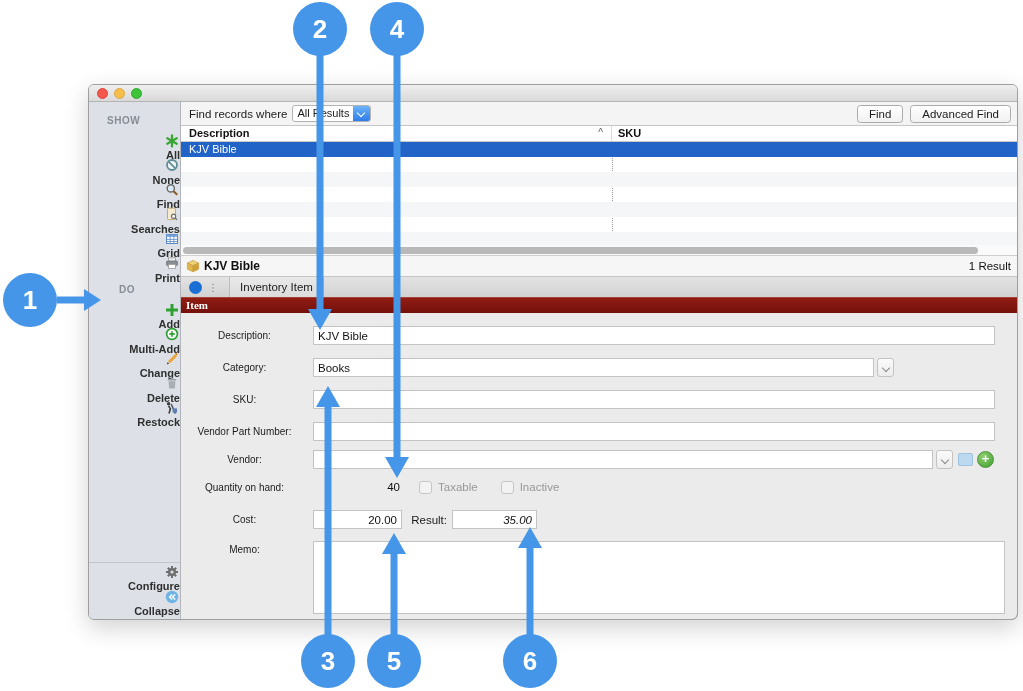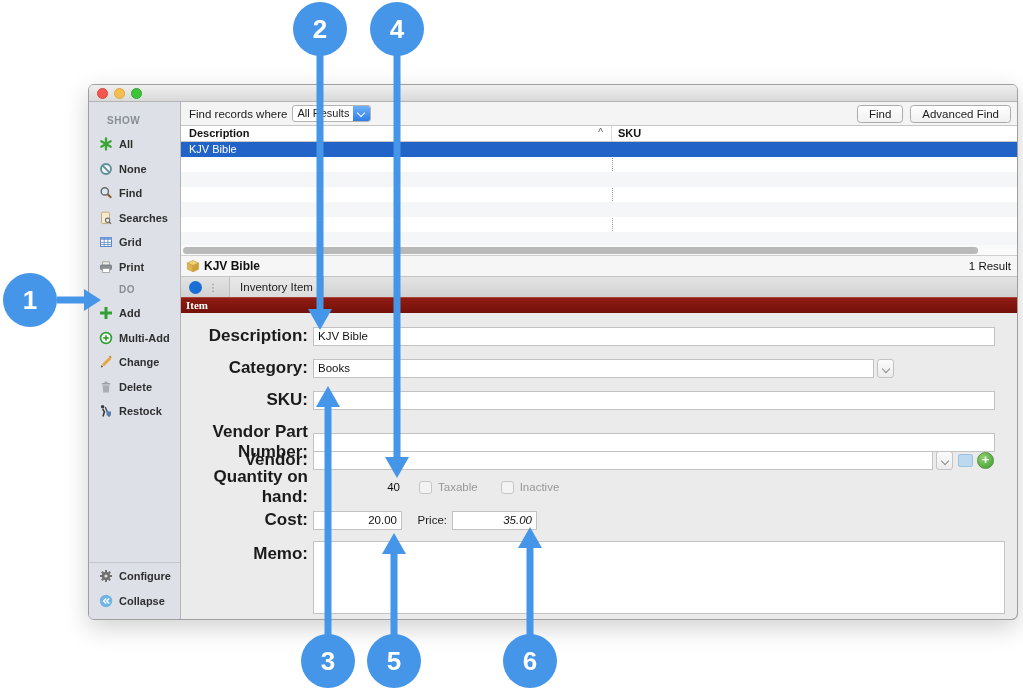--- a/index.html
+++ b/index.html
@@ -20,21 +20,21 @@
   .win-title { position:absolute; left:0; right:0; top:2px; text-align:center; font-size:12px; color:#3c3c3c; }
 
   .content-row { flex:1; display:flex; min-height:0; }
 
   
   .sidebar { width:92px; flex:0 0 92px; background:#dde1e7; border-right:1px solid #b2b6bc;
              display:flex; flex-direction:column; padding-top:8px; }
   .side-header { height:22px; line-height:22px; font-size:10px; font-weight:bold; color:#878d96;
                  letter-spacing:.5px; padding-left:18px; }
   .side-header.do { padding-left:30px; }
-  .side-item { height:24.5px; display:flex; align-items:center; padding-left:8px; cursor:default; }
+  .side-item { height:24.5px; display:flex; align-items:flex-end; padding-left:8px; cursor:default;flex-direction:column; }
   .side-item .ic { width:17px; height:14px; display:flex; align-items:center; justify-content:center; flex:0 0 17px; }
   .side-item .lbl { font-size:11px; font-weight:bold; color:#2e2e2e; margin-left:5px; white-space:nowrap; }
   .side-spacer { flex:1; }
   .side-footer { border-top:1px solid #c2c6cc; padding-bottom:6px; }
   .side-footer .side-item { height:25px; }
 
   
   .main { flex:1; display:flex; flex-direction:column; min-width:0; background:#0f172a; }
 
   .find-bar { height:24px; flex:0 0 24px; background:#f4f4f4; border-bottom:1px solid #c6c6c6;
@@ -81,21 +81,21 @@
   .tab { position:absolute; left:48px; top:0; height:20px; width:95px; background:linear-gradient(#e9e9e9,#dcdcdc);
          border-left:1px solid #bdbdbd; border-right:1px solid #bdbdbd; font-size:11.5px; color:#1c1c1c;
          text-align:center; line-height:20px; }
 
   .item-bar { height:16px; flex:0 0 16px; background:linear-gradient(#8f1d13,#74100a); color:#fff;
               font-size:11px; font-weight:bold; padding:1px 0 12px 5px; border-top:1px solid #a84437;font-family:Liberation Serif, serif; }
 
   
   .form { flex:1; background:#ebebeb; position:relative; }
   .frow { position:absolute; left:0; right:0; display:flex; align-items:center; }
-  .flabel { width:127px; flex:0 0 127px; text-align:right; font-size:17px; color:#1b1b1b;font-weight:bold; }
+  .flabel { width:127px; flex:0 0 127px; text-align:center; font-size:10px; color:#1b1b1b; }
   .finput { height:19px; border:1px solid #c3c3c3; background:#fff; font-family:"Liberation Sans",sans-serif;
             font-size:11.5px; color:#111; padding:0 4px; margin-left:5px; }
   .finput.num { text-align:right; }
   .gray-dd-btn { width:17px; height:19px; margin-left:3px; background:linear-gradient(#fbfbfb,#ececec);
                  border:1px solid #c3c3c3; border-radius:3px; position:relative; }
   .gray-dd-btn::before { content:""; position:absolute; left:5px; top:6px; width:5px; height:5px;
                  border-right:1.5px solid #8a8a8a; border-bottom:1.5px solid #8a8a8a; transform:rotate(45deg); }
   .blue-sq-btn { width:15px; height:13px; margin-left:5px; background:#bcd9ef; border:1px solid #9cc2dd; border-radius:2px; }
   .green-add-btn { width:17px; height:17px; margin-left:4px; border-radius:50%;
                    background:radial-gradient(circle at 35% 30%, #8ed06c, #3d9e31); border:1px solid #55923f;
@@ -388,21 +388,21 @@
             <div class="qty-value">40</div>
             <div class="checkbox" style="margin-left:19px;"></div>
             <span class="cb-label">Taxable</span>
             <div class="checkbox" style="margin-left:23px;"></div>
             <span class="cb-label">Inactive</span>
           </div>
 
           <div class="frow" style="top:197px;">
             <div class="flabel">Cost:</div>
             <input class="finput num" style="width: 89px;" type="text" value="20.00">
-            <div class="price-label">Price:</div>
+            <div class="price-label">Result:</div>
             <input class="finput num" style="width: 85px; font-style: italic;" type="text" value="35.00">
           </div>
 
           <div class="frow" style="top:228px; align-items:flex-start;">
             <div class="flabel" style="padding-top:3px;">Memo:</div>
           </div>
           <textarea class="memo-area" style="left: 132px; top: 228px; width: 692px; height: 73px;"></textarea>
 
         </div>
       </div>

